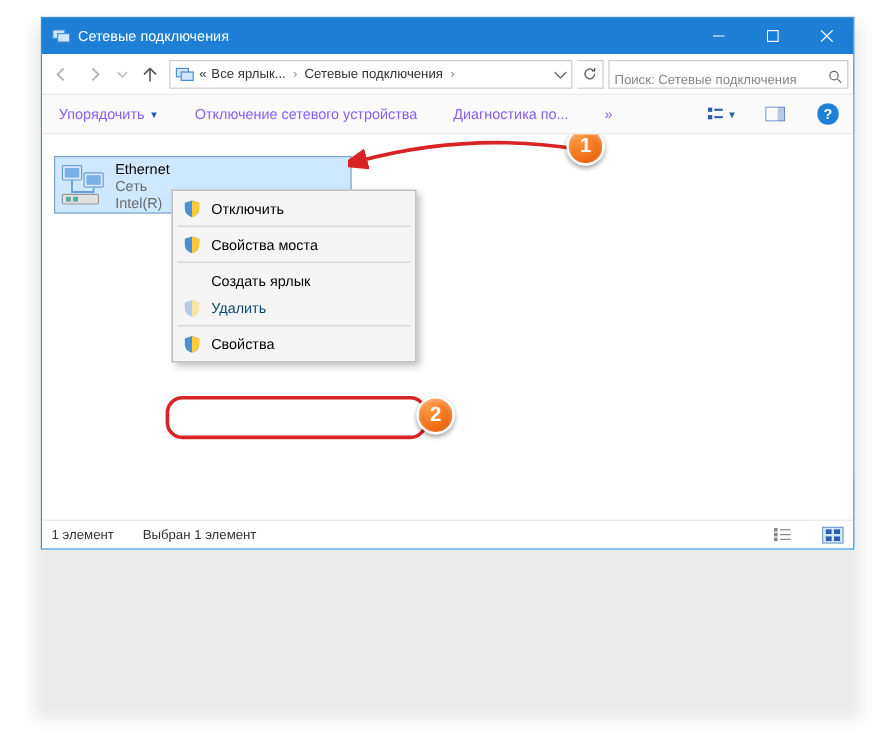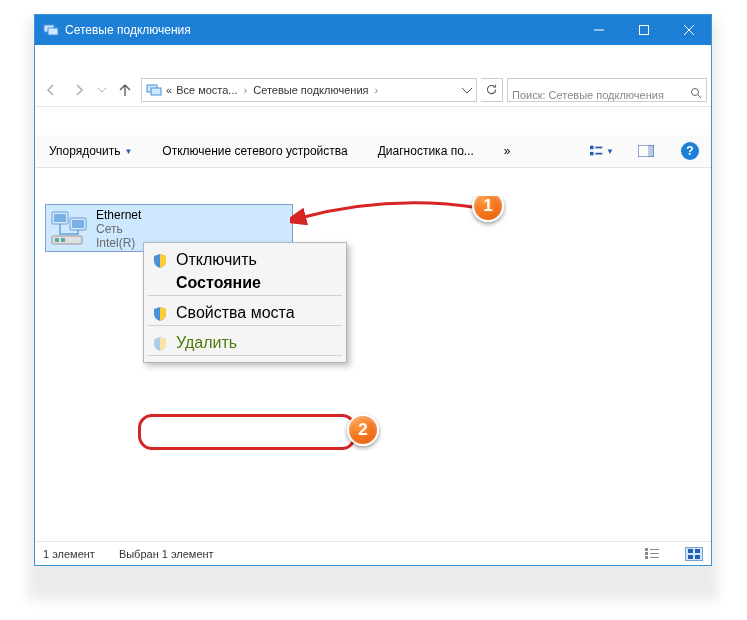--- a/index.html
+++ b/index.html
@@ -17,26 +17,25 @@
     position: absolute;
     top: 20px; left: 28px;
     width: 690px; height: 580px;
     background: rgba(0,0,0,0.08);
     filter: blur(6px);
     border-radius: 4px;
   }
   .window {
     position: absolute;
     top: 14px; left: 34px;
-    width: 678px; height: 552px;
+    width: 678px; height: 444px;
     background: #fff;
     border: 1px solid #3b93d8;
     display: flex;
     flex-direction: column;
-    gap: 28px;
   }
   
   .titlebar {
     height: 30px;
     background: #1e7fd6;
     display: flex;
     align-items: center;
     color: #fff;
     padding: 0 0 0 8px;
   }
@@ -101,42 +100,42 @@
     gap: 18px;
     font-size: 12px;
     background: #fafafa;
   }
   .cmdbtn {
     display: flex; align-items: center; gap: 4px;
     color: #2a5db0;
     padding: 4px 6px;
   }
   .cmdbtn .drop { font-size: 8px; color: #2a5db0; }
-  .cmdtext { color: #000000; }
+  .cmdtext { color: #8b5cf6; }
   .cmdbar .spacer { flex: 1; }
   .cmdicon {
     width: 26px; height: 22px;
     display:flex;align-items:center;justify-content:center;
     color:#2a5db0;
     border:1px solid transparent;
   }
   .cmdicon.help {
     background:#1e7fd6; color:#fff; border-radius:50%; width:18px; height:18px;
     font-weight:bold; font-size:12px;
   }
   
   .content {
     flex: 1;
     position: relative;
     background: #fff;
     overflow: hidden;
   }
   .adapter {
     position: absolute;
-    top: 8px; left: 10px;
+    top: 18px; left: 10px;
     width: 248px; height: 48px;
     border: 1px solid #7da2ce;
     background: #cde8ff;
     display: flex;
     padding: 3px 4px;
     gap: 6px;
   }
   .adapter .aicon {
     width: 40px; height: 40px;
     flex: none;
@@ -149,28 +148,28 @@
     position: absolute;
     top: 46px; left: 108px;
     width: 204px;
     background: #f5f5f5;
     border: 1px solid #b5b5b5;
     box-shadow: 3px 3px 6px rgba(0,0,0,0.25);
     padding: 3px 2px;
   }
   .ctxitem {
     display: flex;
-    align-items: flex-end;
+    align-items: center;
     height: 23px;
     padding: 0 8px 0 6px;
-    font-size: 16px;
+    font-size: 12px;
     color: #000;
     gap: 8px;
   }
-  .ctxitem.disabled { color: #4d7c0f; }
+  .ctxitem.disabled { color: #0c4a6e; }
   .ctxitem.bold { font-weight: 600; }
   .ctxitem .shield { width:16px; height:16px; flex:none; }
   .ctxitem .noshield { width:16px; height:16px; flex:none; }
   .ctxsep { height:1px; background:#d0d0d0; margin: 3px 2px; }
   
   .statusbar {
     height: 24px;
     border-top: 1px solid #e5e5e5;
     display: flex;
     align-items: center;
@@ -259,21 +258,21 @@
       <svg width="16" height="16" viewBox="0 0 16 16">
           <path d="M8 3 L3 8 M8 3 L13 8 M8 3 L8 14" fill="none" stroke="currentColor" stroke-width="1.3"></path>
         </svg>
     </div>
     <div class="addrbox">
       <svg width="16" height="16" viewBox="0 0 16 16">
         <rect x="1" y="3" width="10" height="7" fill="#cfe6ff" stroke="#4a90d9"></rect>
         <rect x="5" y="6" width="10" height="7" fill="#cfe6ff" stroke="#4a90d9"></rect>
       </svg>
       <span>«</span>
-      <span>Все моста...</span>
+      <span>Все ярлык...</span>
       <span class="crumb-sep">›</span>
       <span>Сетевые подключения</span>
       <span class="crumb-sep">›</span>
       <span style="flex:1"></span>
       <svg width="10" height="10">
           <path d="M0 3 L5 8 L10 3" fill="none" stroke="#555"></path>
         </svg>
     </div>
     <div class="addr-refresh">
       <svg width="13" height="13" viewBox="0 0 16 16">
@@ -346,41 +345,48 @@
     </div>
 
     <div class="ctxmenu">
       <div class="ctxitem">
         <svg class="shield" viewBox="0 0 16 16">
             <path d="M8 1 L14 3 L14 8 Q14 13 8 15 Q2 13 2 8 L2 3 Z" fill="#4a90d9"></path>
             <path d="M8 1 L14 3 L14 8 Q14 13 8 15 L8 1 Z" fill="#ffcc33"></path>
           </svg>
         <span>Отключить</span>
       </div>
-      <div class="ctxitem bold">
-        <span class="noshield"></span>
-        <span>Состояние</span>
-      </div>
       <div class="ctxsep"></div>
       <div class="ctxitem">
         <svg class="shield" viewBox="0 0 16 16">
             <path d="M8 1 L14 3 L14 8 Q14 13 8 15 Q2 13 2 8 L2 3 Z" fill="#4a90d9"></path>
             <path d="M8 1 L14 3 L14 8 Q14 13 8 15 L8 1 Z" fill="#ffcc33"></path>
           </svg>
         <span>Свойства моста</span>
       </div>
       <div class="ctxsep"></div>
+      <div class="ctxitem">
+        <span class="noshield"></span>
+        <span>Создать ярлык</span>
+      </div>
       <div class="ctxitem disabled">
         <svg class="shield" viewBox="0 0 16 16" style="opacity:0.4">
             <path d="M8 1 L14 3 L14 8 Q14 13 8 15 Q2 13 2 8 L2 3 Z" fill="#4a90d9"></path>
             <path d="M8 1 L14 3 L14 8 Q14 13 8 15 L8 1 Z" fill="#ffcc33"></path>
           </svg>
         <span>Удалить</span>
       </div>
       <div class="ctxsep"></div>
+      <div class="ctxitem">
+        <svg class="shield" viewBox="0 0 16 16">
+            <path d="M8 1 L14 3 L14 8 Q14 13 8 15 Q2 13 2 8 L2 3 Z" fill="#4a90d9"></path>
+            <path d="M8 1 L14 3 L14 8 Q14 13 8 15 L8 1 Z" fill="#ffcc33"></path>
+          </svg>
+        <span>Свойства</span>
+      </div>
     </div>
 
     <svg class="arrow1" style="top:-20px; left:255px;" width="200" height="60">
       <defs>
         <marker id="ah1" markerWidth="10" markerHeight="10" refX="2" refY="3" orient="auto">
           <path d="M0 0 L0 6 L8 3 Z" fill="#d82424"></path>
         </marker>
       </defs>
       <path d="M190 32 Q100 18 10 42" fill="none" stroke="#d82424" stroke-width="3" marker-end="url(#ah1)"></path>
     </svg>

